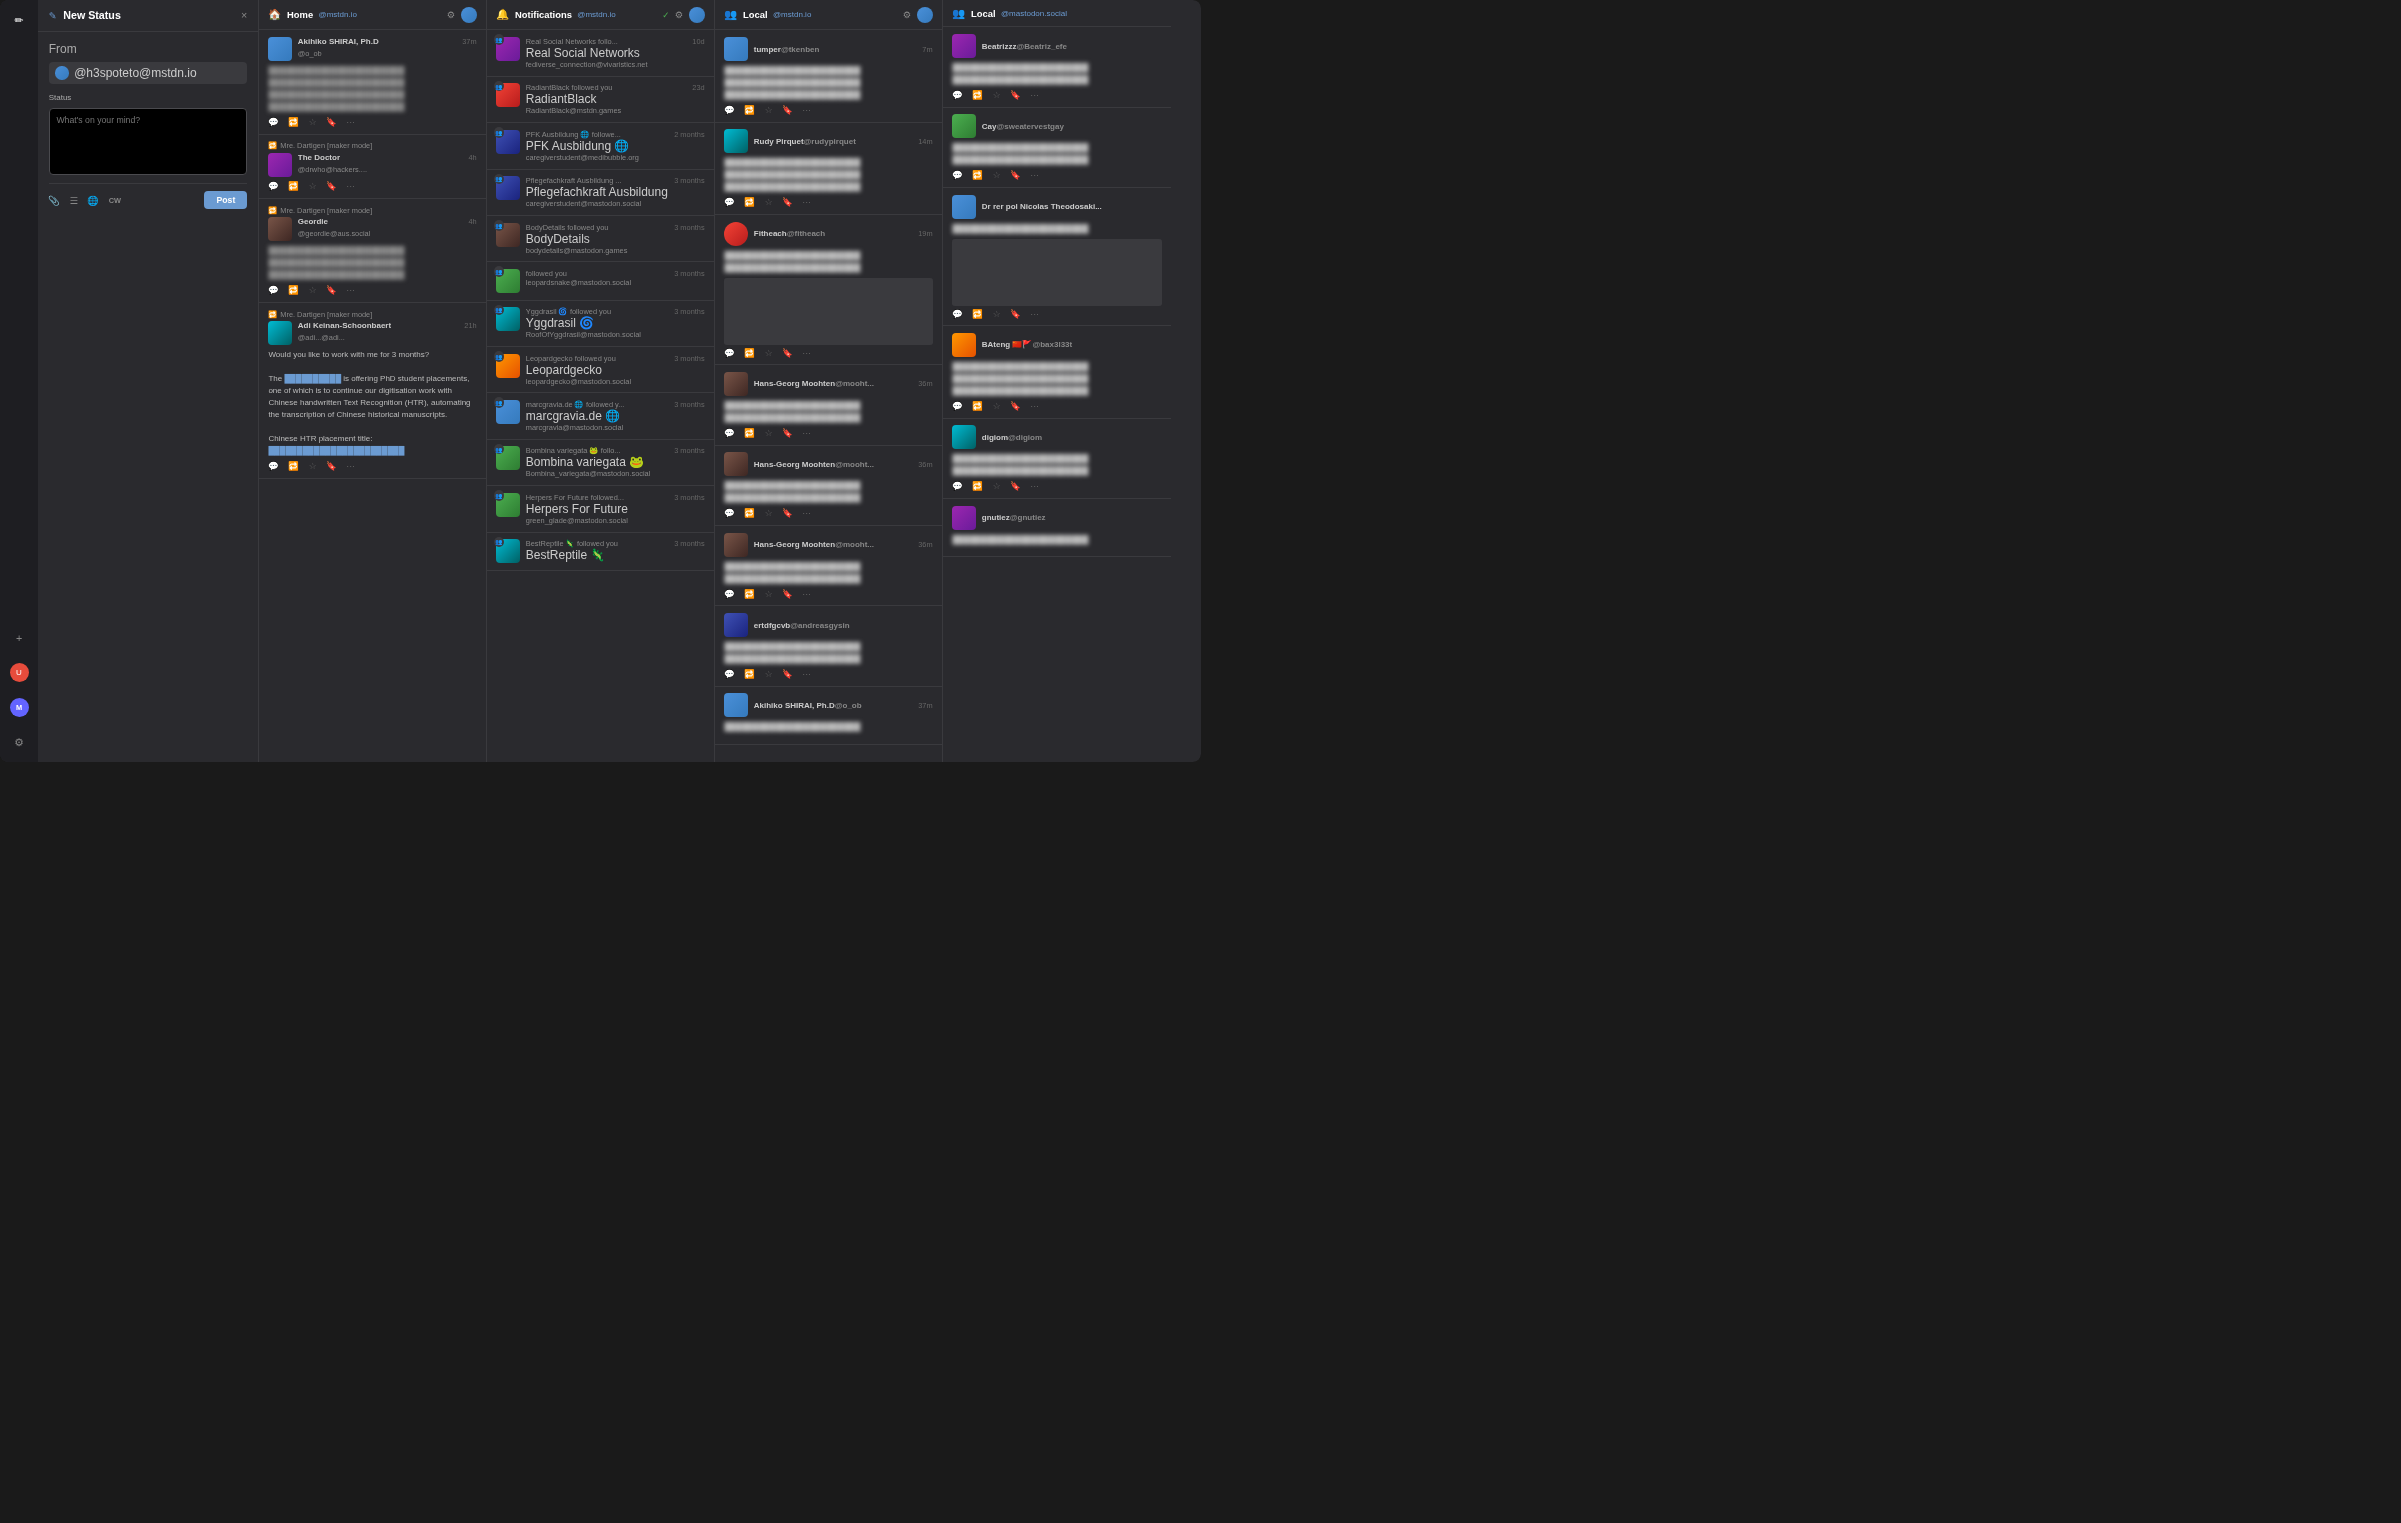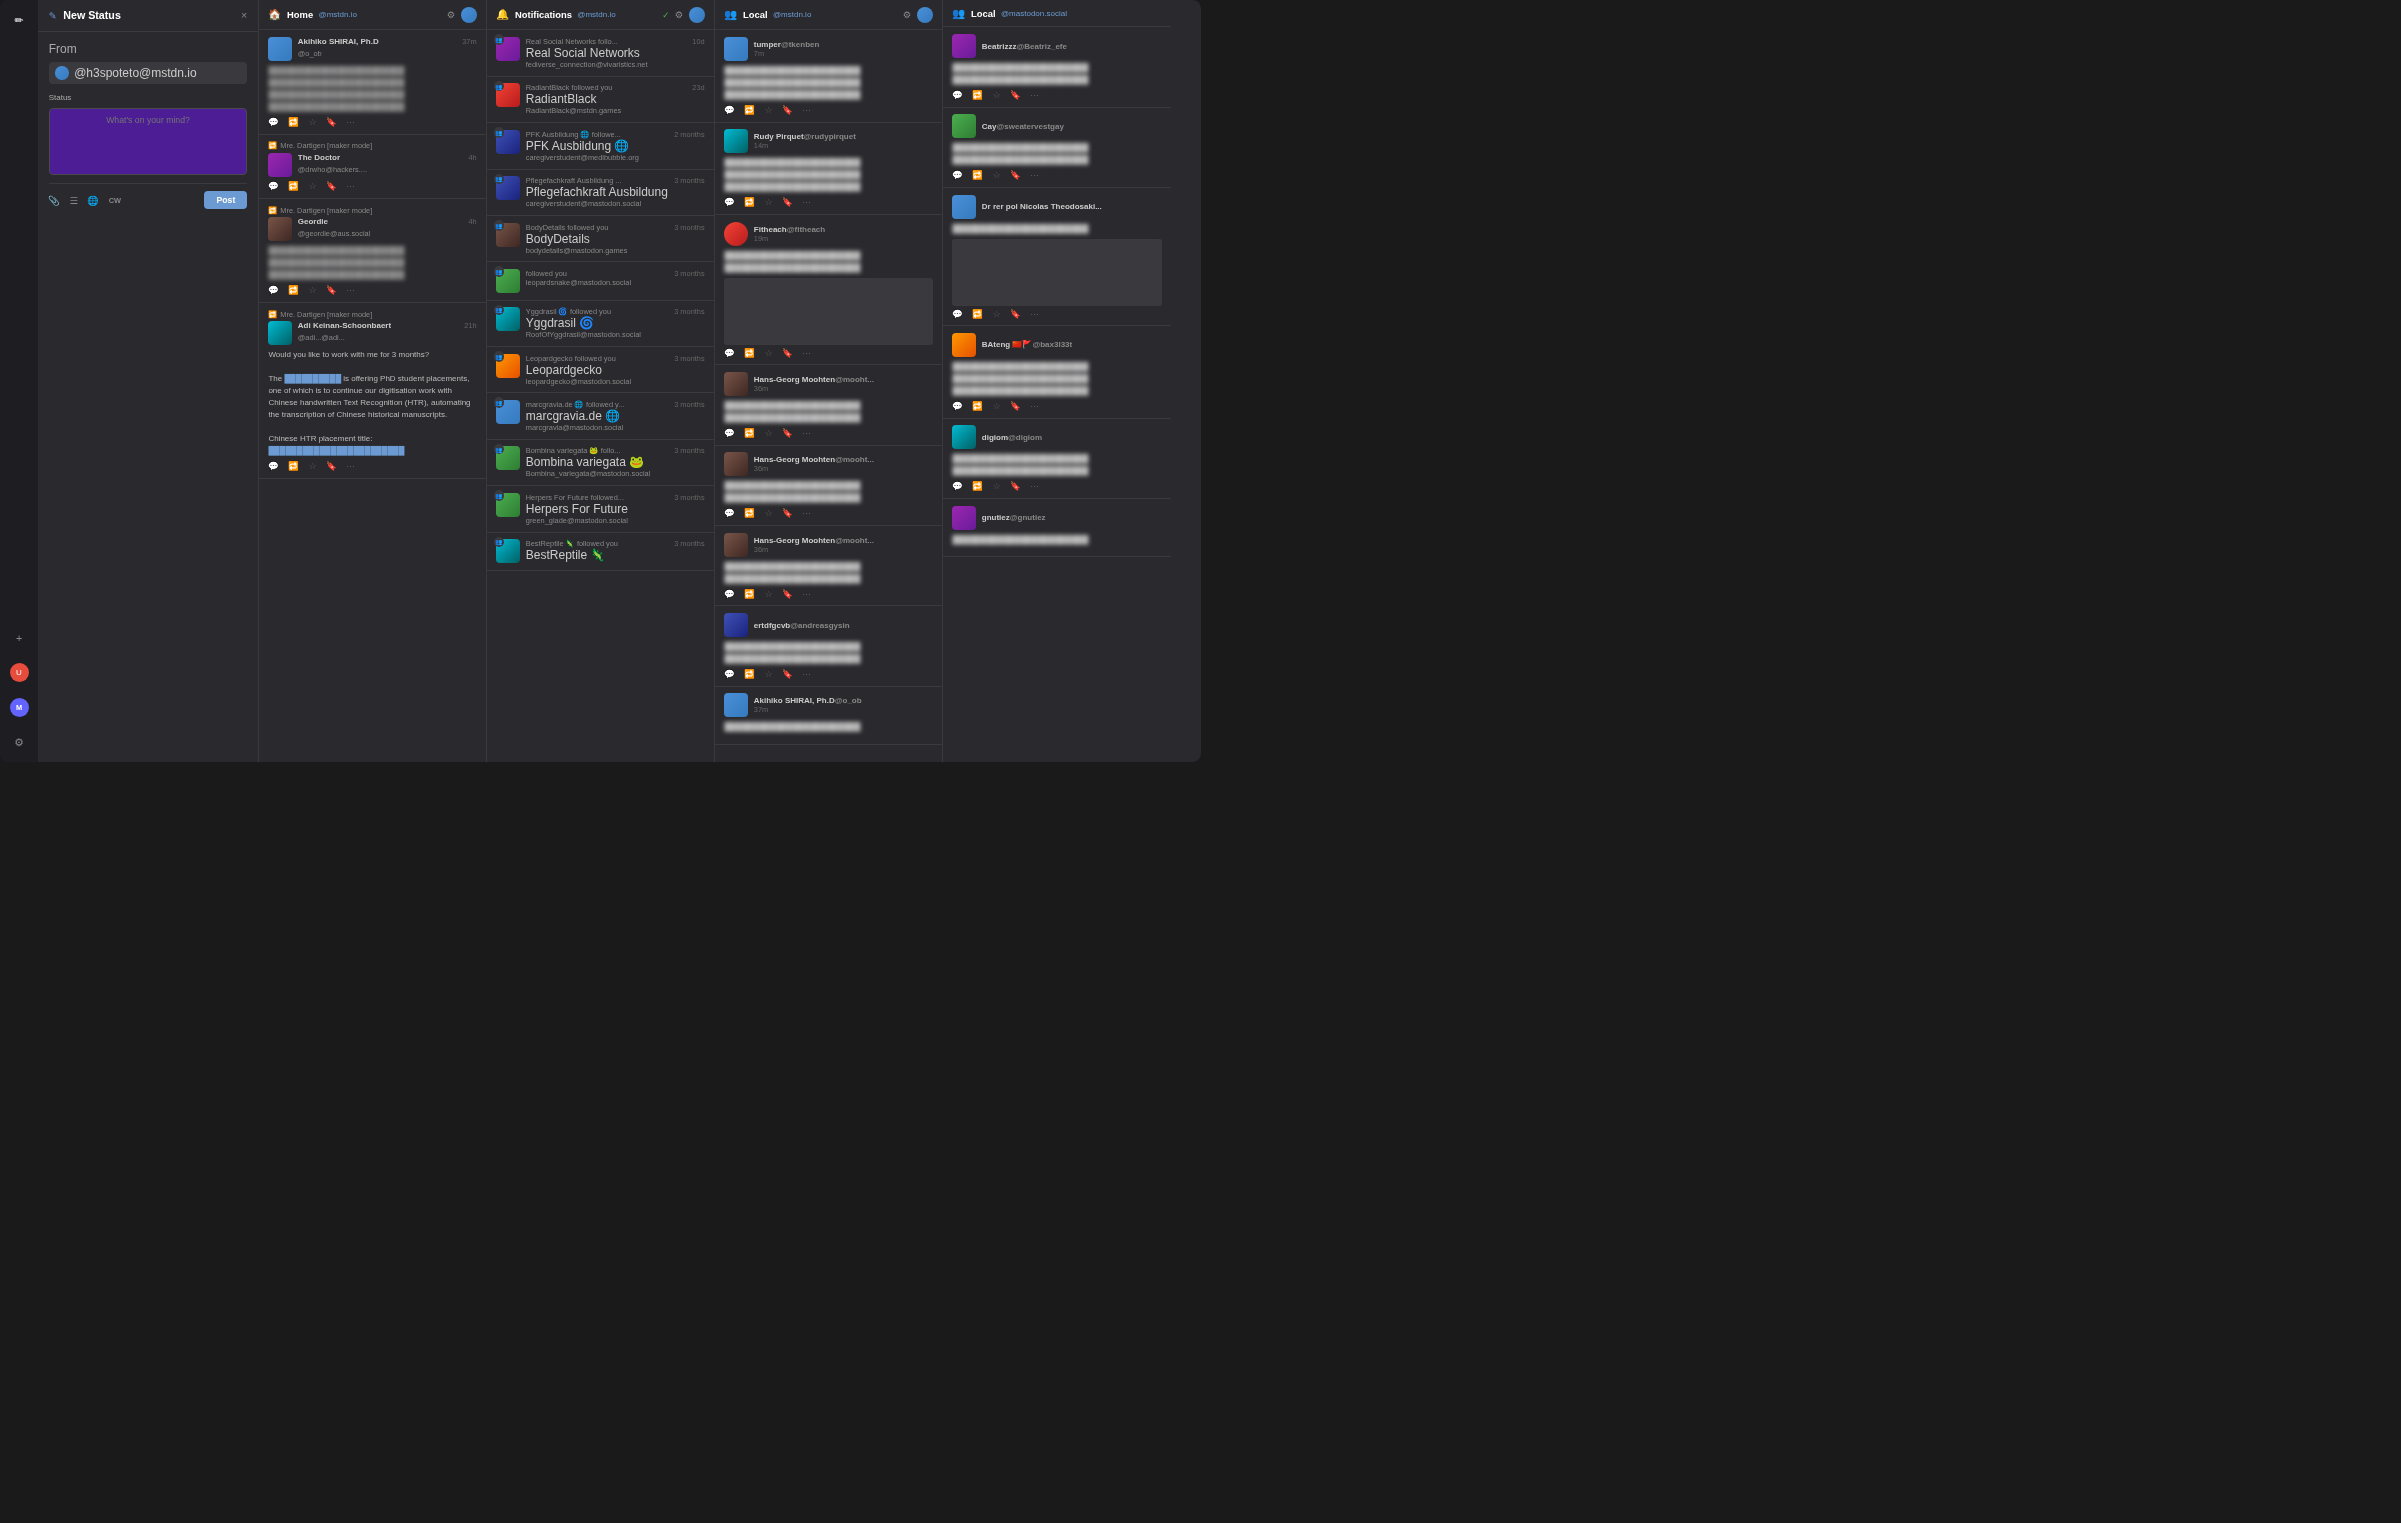--- a/index.html
+++ b/index.html
@@ -147,30 +147,29 @@
     }
     .status-label {
       color: #aaa;
       font-size: 8px;
       margin-bottom: 5.4px;
       display: block;
     }
     .status-textarea {
       width: 100%;
       height: 67px;
-      background: #4c1d95;
+      background: #000000;
       border: 0.7px solid #4a4a4e;
       border-radius: 4px;
       color: #aaa;
       font-size: 8.7px;
       padding: 6.7px;
       resize: none;
       outline: none;
       font-family: inherit;
-      text-align: center;
     }
     .status-toolbar {
       display: flex;
       align-items: center;
       gap: 9.4px;
       margin-top: 6.7px;
       padding-top: 6.7px;
       border-top: 0.7px solid #3a3a3e;
     }
     .toolbar-icon {
@@ -411,23 +410,22 @@
     .local-avatar {
       width: 24px;
       height: 24px;
       border-radius: 4px;
       background: #555;
       flex-shrink: 0;
     }
     .local-meta { flex: 1; min-width: 0; }
     .local-name-row {
       display: flex;
-      justify-content: flex-start;
+      justify-content: space-between;
       align-items: baseline;
-      flex-direction: column;
     }
     .local-name {
       color: #ccc;
       font-size: 8px;
       font-weight: 600;
     }
     .local-time { color: #666; font-size: 7.4px; }
     .local-body {
       color: #bbb;
       font-size: 8px;

